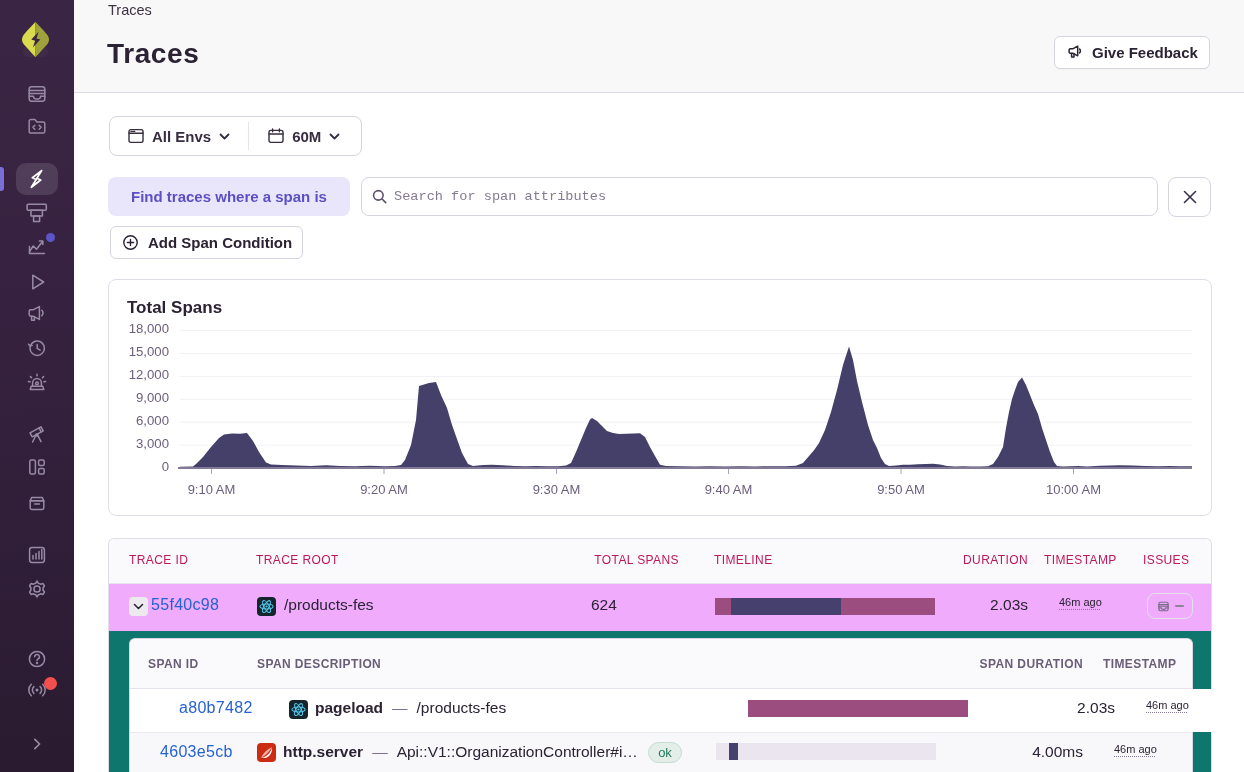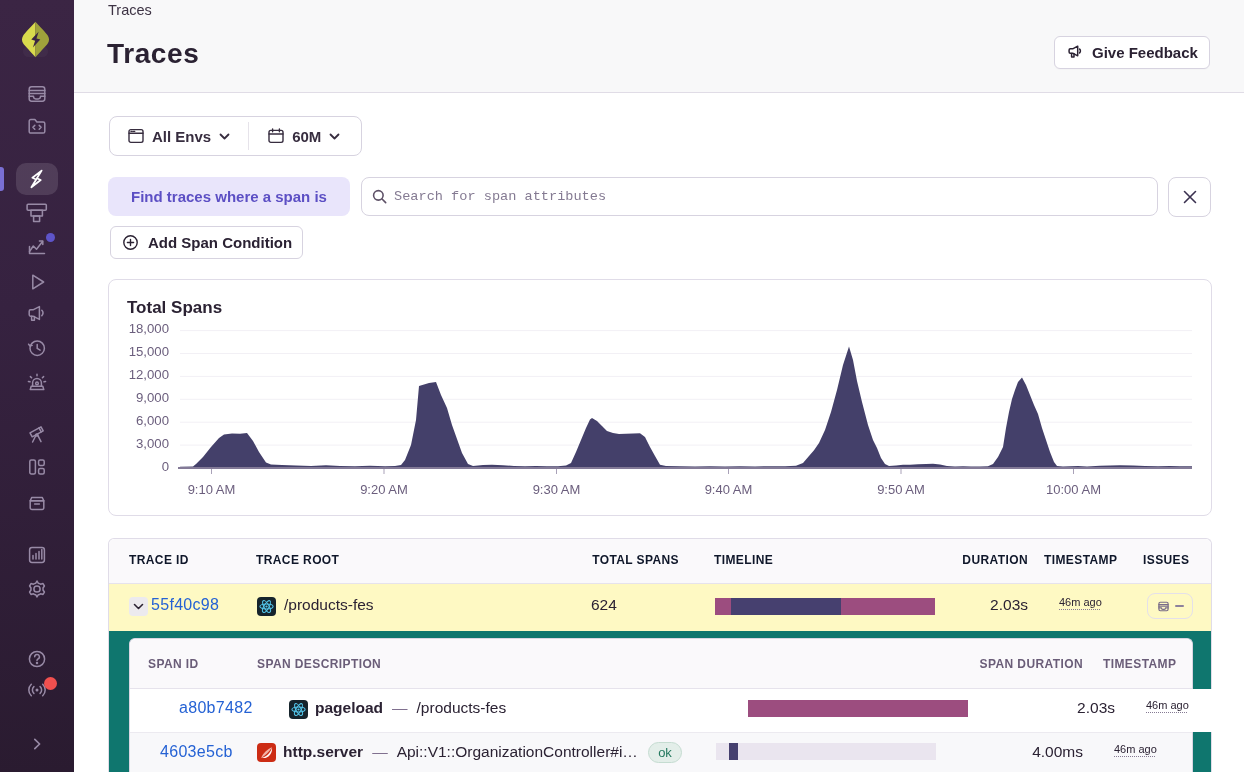--- a/index.html
+++ b/index.html
@@ -42,22 +42,22 @@
 #addspan { position:absolute; left:110px; top:226px; width:193px; height:33px; background:#fff; border:1px solid #d7d3e0; border-radius:6px; display:flex; align-items:center; justify-content:flex-start; padding-left:12px; gap:10px; font-size:15px; font-weight:bold; color:#2b2233; }
 
 
 #chartcard { position:absolute; left:108px; top:279px; width:1104px; height:237px; background:#fff; border:1px solid #e0dce8; border-radius:8px; }
 #charttitle { position:absolute; left:127px; top:298px; font-size:17px; font-weight:bold; color:#2b2233; }
 #chartsvg { position:absolute; left:108px; top:279px; }
 
 
 #tbl { position:absolute; left:108px; top:538px; width:1104px; height:234px; background:#fff; border:1px solid #e0dce8; border-radius:6px 6px 0 0; border-bottom:none; }
 .thead { position:absolute; left:0; top:0; width:100%; height:45px; background:#faf9fb; border-bottom:1px solid #e6e3ec; border-radius:6px 6px 0 0; }
-.hcell { position:absolute; top:0; height:41px; display:flex; align-items:center; font-size:12px; font-weight:bold; color:#0f172a; letter-spacing:0.4px; }
-#row1 { position:absolute; left:0; top:45px; width:100%; height:47px; background:#fef9c3; }
+.hcell { position:absolute; top:0; height:41px; display:flex; align-items:center; font-size:12px; font-weight:normal; color:#be185d; letter-spacing:0.4px; }
+#row1 { position:absolute; left:0; top:45px; width:100%; height:47px; background:#f0abfc; }
 #exp { position:absolute; left:0; top:92px; width:1102px; height:142px; background:#0f766e; }
 #subtbl { position:absolute; left:20px; top:7px; width:1064px; height:135px; background:#fff; border:1px solid #d9d5e2; border-radius:6px 6px 0 0; border-bottom:none; }
 #subhead { position:absolute; left:0; top:0; width:100%; height:50px; background:#faf9fb; border-bottom:1px solid #e6e3ec; border-radius:6px 6px 0 0; }
 .shcell { position:absolute; top:0; height:50px; display:flex; align-items:center; font-size:12px; font-weight:bold; color:#6a5d78; letter-spacing:0.4px; }
 .subrow { position:absolute; left:0; width:100%; height:42px; }
 .link { color:#2562d4; font-size:16px; letter-spacing:0.3px; }
 .dash { color:#80708f; }
 .tstamp { font-size:11px; color:#2b2233; text-decoration:underline; text-decoration-style:dotted; text-decoration-color:#857a93; text-underline-offset:3px; }
 </style>
 </head>

